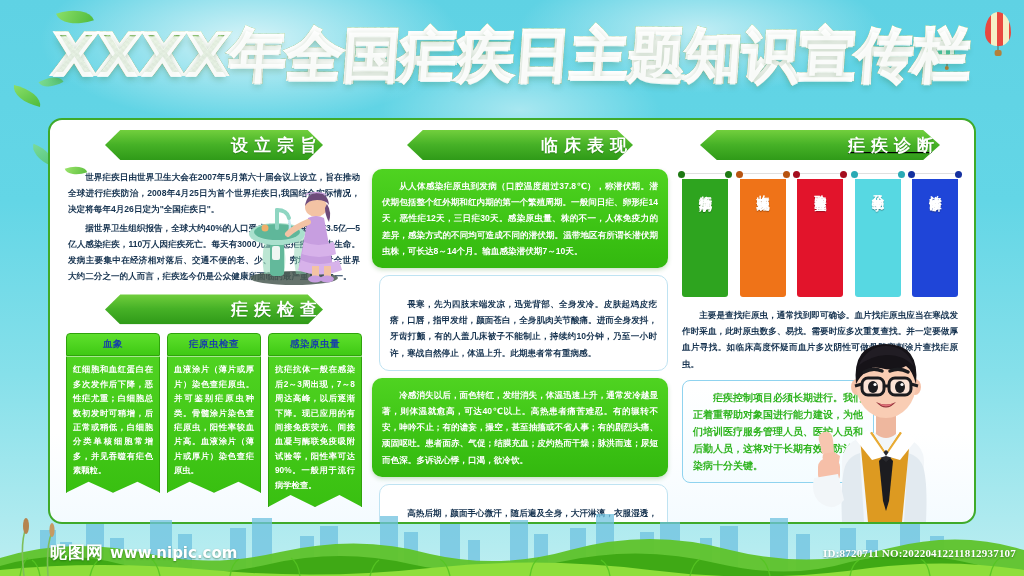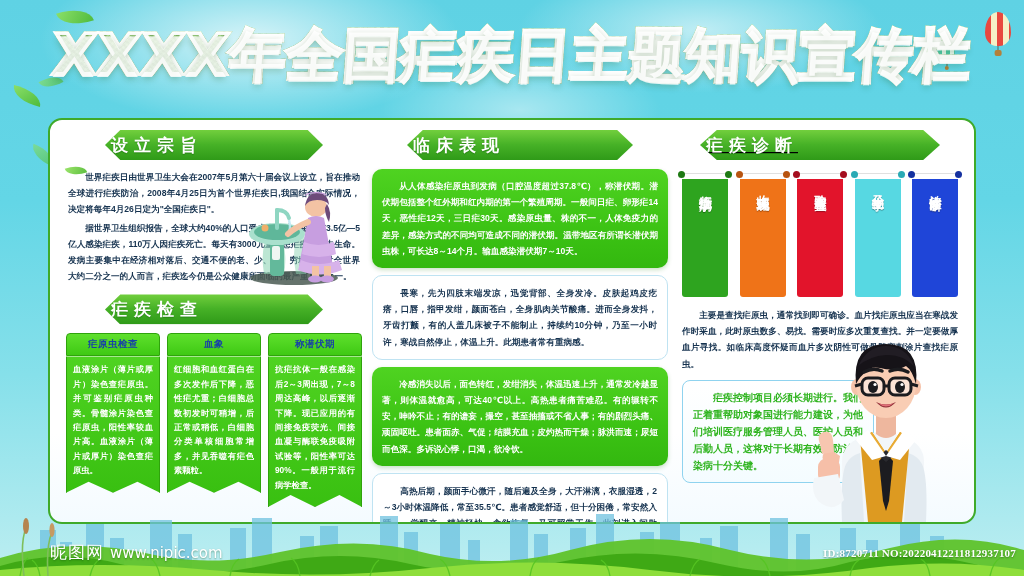--- a/index.html
+++ b/index.html
@@ -89,21 +89,21 @@
   }
   .col { position: absolute; top: 0; }
   #col-left   { left: 8px;   width: 312px; }
   #col-mid    { left: 322px; width: 296px; }
   #col-right  { left: 620px; width: 300px; }
 
   
   .ribbon {
     position: relative;
     height: 30px; margin: 10px auto 9px auto;
-    display: flex; align-items: center; justify-content: flex-start;
+    display: flex; align-items: center; justify-content: flex-end;
     background: linear-gradient(180deg,#72cf3d 0%, #47b227 48%, #2f9a18 100%);
     clip-path: polygon(0% 50%, 7% 0%, 93% 0%, 100% 50%, 93% 100%, 7% 100%);
     box-shadow: 0 3px 5px rgba(60,140,40,.25);
   }
   .ribbon-txt {
     color: #ffffff; font-weight: bold; font-size: 17px;
     letter-spacing: 6px; text-indent: 6px;
     text-shadow: 0 1px 1px rgba(20,90,10,.45);
   }
   #ribbon-purpose  { width: 218px; }
@@ -128,21 +128,22 @@
     padding: 9px 10px 9px 10px;
     color: #ffffff;
     box-shadow: 0 2px 4px rgba(50,140,30,.25);
   }
   .gcard .para { color: #ffffff; }
   
   .wcard {
     background: #ffffff;
     border: 1px solid #bfe3f2;
     border-radius: 10px;
-    padding: 9px 10px 9px 10px;
+    padding: 20px 10px 9px 10px;
+    margin-left: 7px;
   }
 
   
   #exam-cols { display: flex; gap: 7px; padding: 0 8px; }
   .exam-col { flex: 1 1 0; }
   .exam-head {
     background: linear-gradient(180deg,#5ee02c 0%, #3fc914 100%);
     border: 1px solid #2fa30c;
     border-radius: 4px 4px 0 0;
     text-align: center;
@@ -219,21 +220,21 @@
   #doctor { position: absolute; right: 12px; bottom: 0; width: 150px; height: 190px; z-index: 7; }
 
   
   #bottom {
     position: absolute; left: 0; bottom: 0; width: 1024px; height: 62px;
     z-index: 8;
   }
   #watermark {
     position: absolute; left: 16px; bottom: 12px; z-index: 9;
     display: flex; align-items: center; gap: 6px;
-    color: #ffffff; font-weight: normal;
+    color: #ffffff; font-weight: bold;
     text-shadow: 0 1px 2px rgba(0,60,0,.45);
     padding-left: 34px;
   }
   #wm-cn { font-size: 17px; letter-spacing: 1px; }
   #wm-url { font-size: 15px; font-family: "DejaVu Sans", sans-serif; }
   #idcode {
     position: absolute; right: 8px; bottom: 17px; z-index: 9;
     color: #ffffff; font-size: 11px; font-weight: bold;
     font-family: Liberation Serif, serif;
     text-shadow: 0 1px 2px rgba(0,60,0,.5);
@@ -304,29 +305,29 @@
           <ellipse cx="93" cy="89" rx="7" ry="3.5" fill="#c79ee0"></ellipse>
         </svg>
       </div>
 
       <div class="ribbon" id="ribbon-exam" style="">
         <span class="ribbon-txt">疟疾检查</span>
       </div>
 
       <div id="exam-cols">
         <div class="exam-col">
+          <div class="exam-head">血象</div>
+          <div class="exam-body">红细胞和血红蛋白在多次发作后下降，恶性疟尤重；白细胞总数初发时可稍增，后正常或稍低，白细胞分类单核细胞常增多，并见吞噬有疟色素颗粒。</div>
+        </div>
+        <div class="exam-col">
           <div class="exam-head">疟原虫检查</div>
           <div class="exam-body">血液涂片（薄片或厚片）染色查疟原虫。并可鉴别疟原虫种类。骨髓涂片染色查疟原虫，阳性率较血片高。血液涂片（薄片或厚片）染色查疟原虫。</div>
         </div>
         <div class="exam-col">
-          <div class="exam-head">血象</div>
-          <div class="exam-body">红细胞和血红蛋白在多次发作后下降，恶性疟尤重；白细胞总数初发时可稍增，后正常或稍低，白细胞分类单核细胞常增多，并见吞噬有疟色素颗粒。</div>
-        </div>
-        <div class="exam-col">
-          <div class="exam-head">称潜伏期</div>
+          <div class="exam-head">感染原虫量</div>
           <div class="exam-body">抗疟抗体一般在感染后2～3周出现，7～8周达高峰，以后逐渐下降。现已应用的有间接免疫荧光、间接血凝与酶联免疫吸附试验等，阳性率可达90%。一般用于流行病学检查。</div>
         </div>
       </div>
     </div>
 
     <div class="col" id="col-mid">
       <div class="ribbon" id="ribbon-clinic">
         <span class="ribbon-txt">临床表现</span>
       </div>
 

